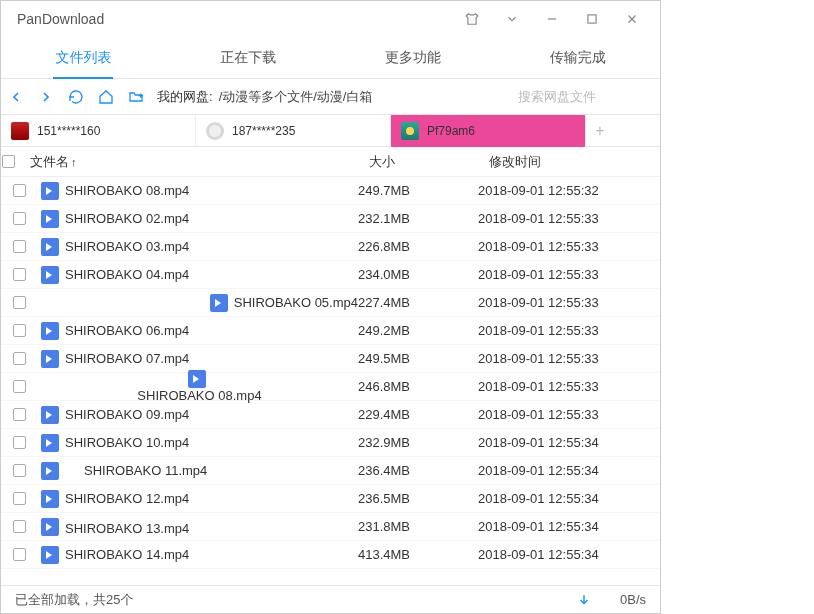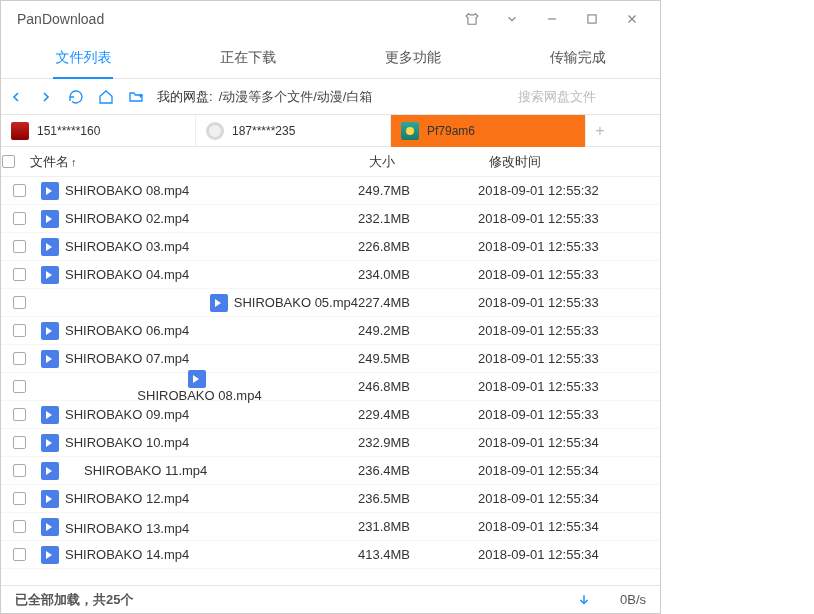--- a/index.html
+++ b/index.html
@@ -15,40 +15,40 @@
   .tab.active::after { content: ""; position: absolute; bottom: -1px; left: 50%; transform: translateX(-50%); width: 60px; height: 2px; background: #1890ff; }
   .toolbar { height: 36px; display: flex; align-items: center; border-bottom: 1px solid #e5e5e5; }
   .nav-btn { width: 30px; height: 36px; display: flex; align-items: center; justify-content: center; color: #1890ff; cursor: pointer; }
   .nav-btn svg { width: 16px; height: 16px; }
   .path-label { font-size: 13px; color: #333; padding: 0 6px; }
   .path-value { font-size: 13px; color: #444; flex: 1; }
   .search { width: 150px; height: 24px; border: none; background: transparent; color: #aaa; font-size: 13px; padding: 0 8px; outline: none; }
   .search::placeholder { color: #bbb; }
   .account-bar { height: 32px; display: flex; align-items: center; border-bottom: 1px solid #e5e5e5; }
   .account { width: 195px; height: 32px; display: flex; align-items: center; padding: 1px 10px; cursor: pointer; border-right: 1px solid #eee; font-size: 12px; }
-  .account.active { background: #f97316; }
+  .account.active { background: #ec4899; }
   .avatar { width: 18px; height: 18px; margin-right: 8px; flex-shrink: 0; border-radius: 2px; }
   .avatar.red { background: linear-gradient(#c22, #800); }
   .avatar.gray { background: #d8d8d8; border-radius: 50%; position: relative; }
   .avatar.gray::after { content:""; position:absolute; inset:3px; border-radius:50%; background:#f0f0f0; }
   .avatar.teal { background: linear-gradient(#2aa89a, #1a7a6e); position: relative; }
   .avatar.teal::after { content:""; position:absolute; top:5px; left:5px; width:8px; height:8px; border-radius:50%; background:#ffd54a; }
   .add-account { width: 28px; text-align: center; color: #bbb; font-size: 16px; cursor: pointer; }
   .list-header { height: 30px; display: flex; align-items: center; border-bottom: 1px solid #eee; padding: 0 1px; font-size: 13px; color: #333; }
   .col-check { width: 24px; display: flex; align-items: center; }
   .col-name { flex: 1; padding-left: 4px; }
   .col-size { width: 120px; }
   .col-time { width: 170px; }
   .checkbox { width: 13px; height: 13px; border: 1px solid #aaa; border-radius: 2px; background: #fff; cursor: pointer; }
   .file-list { flex: 1; overflow-y: auto; }
   .file-row { height: 28px; display: flex; align-items: center; padding: 0 12px; font-size: 13px; border-bottom: 1px solid #f6f6f6; cursor: pointer; }
   .file-icon { width: 18px; height: 18px; margin-right: 6px; background: #4a7ee8; border-radius: 2px; position: relative; flex-shrink: 0; }
   .file-icon::after { content:""; position:absolute; top:5px; left:5px; width:0; height:0; border-left:6px solid #fff; border-top:4px solid transparent; border-bottom:4px solid transparent; }
   .statusbar { height: 28px; border-top: 1px solid #e5e5e5; display: flex; align-items: center; padding: 0 14px; font-size: 13px; color: #555; }
-  .status-left { flex: 1; font-weight: bold; }
+  .status-left { flex: 1; }
   .status-icon { width: 24px; display: flex; align-items: center; justify-content: center; color: #1890ff; }
   .status-icon svg { width: 14px; height: 14px; }
   .status-speed { width: 50px; text-align: right; }
   .sort-arrow { font-size: 11px; margin-left: 2px; }
 </style>
 </head>
 <body>
 
 <div class="window">
 

